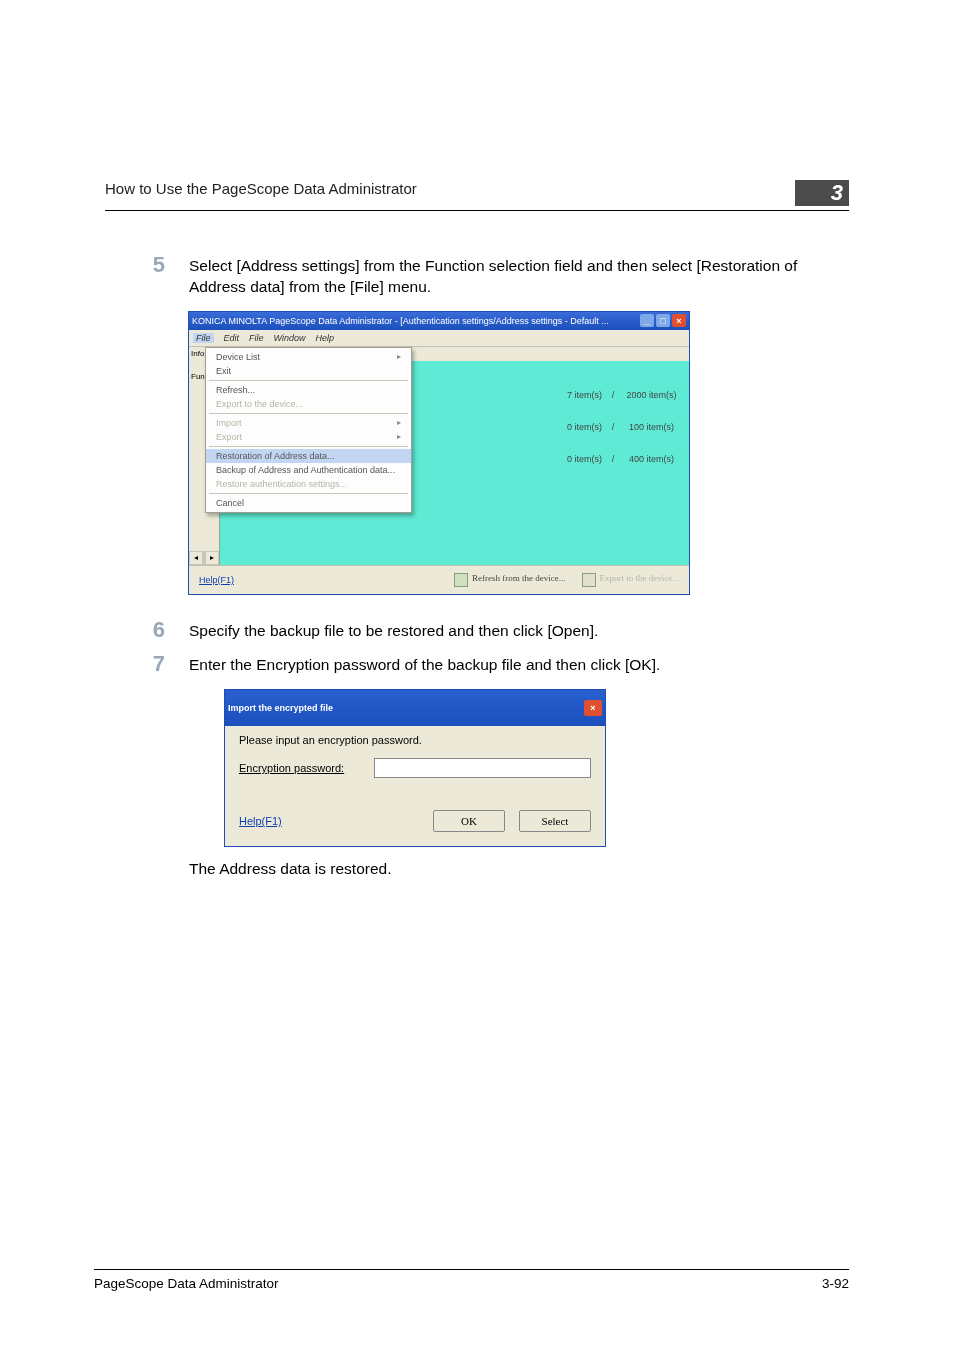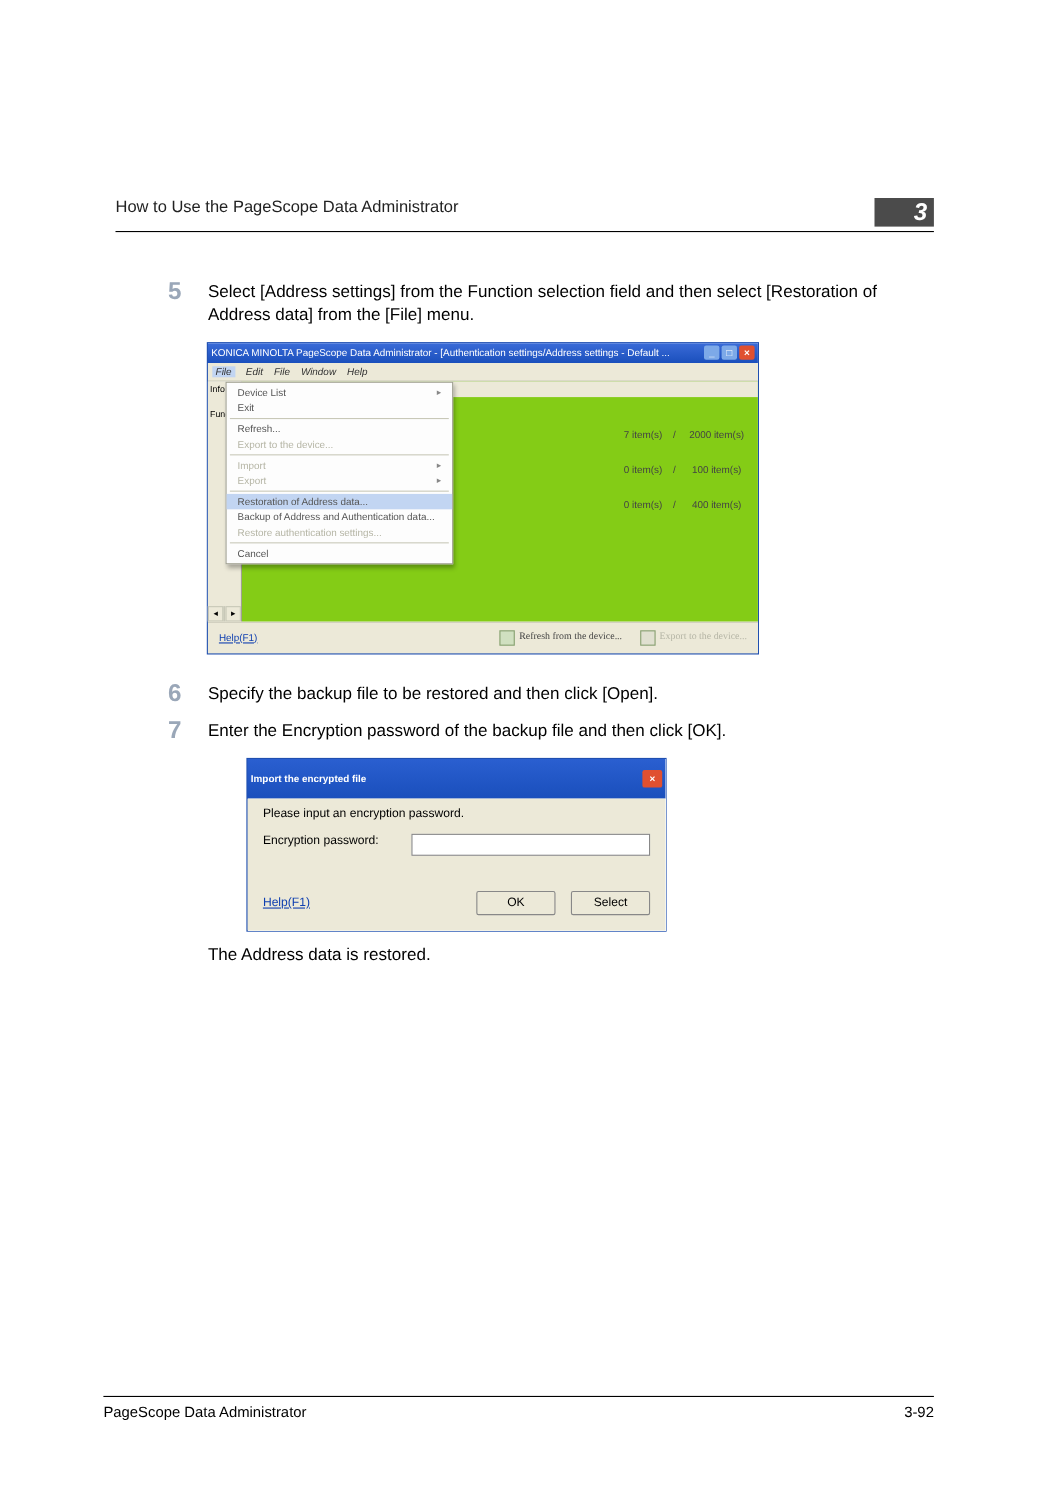--- a/index.html
+++ b/index.html
@@ -144,21 +144,21 @@
     display:flex;
     justify-content:space-between;
     align-items:center;
   }
   .dropdown .dd.disabled{color:#b5b5a5;}
   .dropdown .sep{height:1px;background:#c8c8b8;margin:2px 3px;}
   .dropdown .dd.highlight{background:#c2d5f2;}
   .dd .arrow{font-size:8px;color:#888;}
   .s1-right {
     flex:1;
-    background:#84cc16;
+    background:#5eead4;
     position:relative;
     padding:0;
   }
   .panel-head {
     background:#ece9d8;
     height:14px;
   }
   .data-row {
     display:flex;
     align-items:center;
@@ -204,30 +204,30 @@
     font-size:11px;
     box-shadow:0 0 0 1px #1f4fb0;
   }
   .shot2 .titlebar{background:linear-gradient(#2a5fd0,#1a4fbc);height:36px;font-weight:bold;}
   .shot2 .win-close{width:18px;height:16px;}
   .s2-body{
     background:#ece9d8;
     padding:8px 14px 14px 14px;
   }
   .s2-msg{font-size:11px;margin-bottom:12px;}
-  .s2-row{display:flex;margin-bottom:32px;}
+  .s2-row{display:flex;align-items:center;margin-bottom:32px;text-decoration:underline;}
   .s2-row label{width:135px;font-size:11px;}
   .s2-row input{flex:1;height:18px;border:1px solid #888;background:#fff;font-size:11px;padding:0 3px;}
   .s2-buttons{display:flex;align-items:center;}
   .s2-buttons .help{color:#1040b0;text-decoration:underline;font-size:11px;}
   .s2-buttons .spacer{flex:1;}
   .s2-buttons button{
     width:72px;height:22px;
     background:#ece9d8;border:1px solid #888;border-radius:2px;
-    font-size:11px;margin-left:14px;
+    font-size:11px;margin-left:14px;font-family:Liberation Serif, serif;
   }
 
   .page-footer {
     position:absolute;
     bottom:60px;
     left:94px;
     right:105px;
     border-top:1px solid #000;
     padding-top:6px;
     display:flex;

